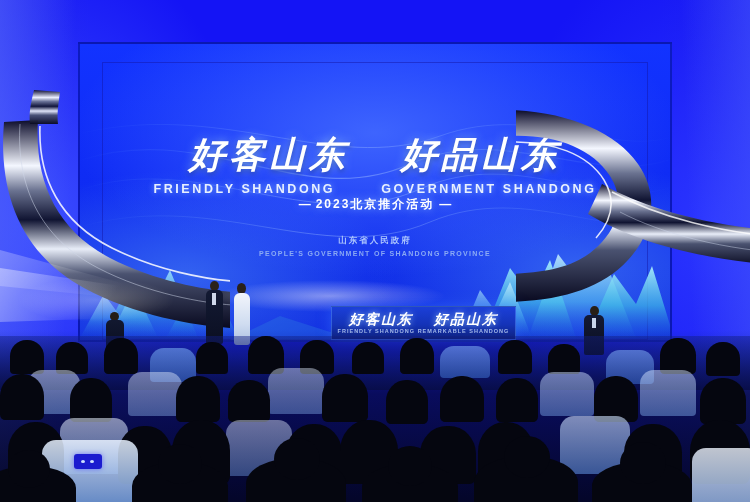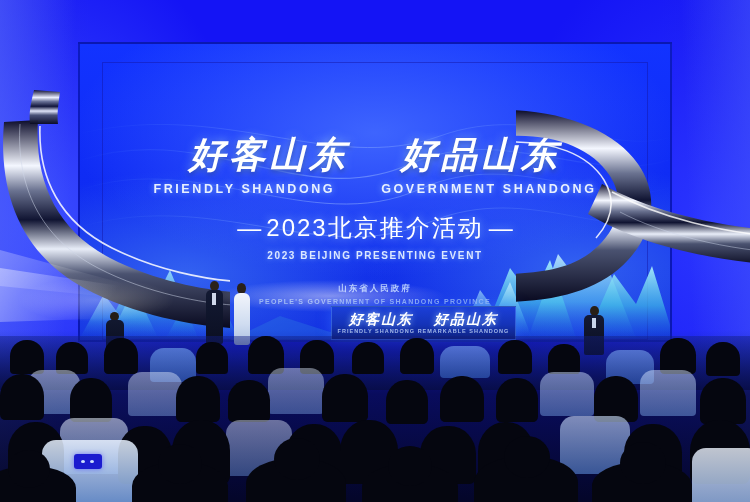--- a/index.html
+++ b/index.html
@@ -66,21 +66,21 @@
   .en-row {
     margin-top:7px; display:flex; justify-content:center; gap:46px;
     white-space:nowrap;
   }
   .en-title {
     font-size:12.5px; font-weight:700; color:#e8f0ff;
     letter-spacing:2.6px;
     text-shadow:0 0 6px rgba(150,200,255,.8);
   }
   .sub-cn {
-    margin-top:16px; font-size:24px; font-weight:400; color:#ffffff;
+    font-size:12px; font-weight:700; color:#ffffff;
     letter-spacing:2px; text-shadow:0 0 8px rgba(150,200,255,.8);
     white-space:nowrap;
   }
   .sub-cn .dash { letter-spacing:0; margin:0 5px; }
   .sub-en {
     margin-top:6px; font-size:10px; font-weight:700; color:#dce8ff;
     letter-spacing:1.6px; text-shadow:0 0 5px rgba(140,190,255,.7);
     white-space:nowrap;
   }
   .org-cn {
@@ -220,21 +220,20 @@
         <span class="gap"></span>
         <span>好品山东</span>
       </div>
       <div class="en-row">
         <div class="en-title">FRIENDLY SHANDONG</div>
         <div class="en-title">GOVERNMENT SHANDONG</div>
       </div>
       <div class="sub-cn">
         <span class="dash">—</span><span>2023北京推介活动</span><span class="dash">—</span>
       </div>
-      <div class="sub-en">2023 BEIJING PRESENTING EVENT</div>
       <div class="org-cn">山东省人民政府</div>
       <div class="org-en">PEOPLE'S GOVERNMENT OF SHANDONG PROVINCE</div>
     </div>
   </div>
 
   <svg class="ribbon ribbon-left" viewBox="0 0 270 290">
     <defs>
       <linearGradient id="rl" x1="0" y1="0" x2="0" y2="1">
         <stop offset="0%" stop-color="#0b0b2a"></stop>
         <stop offset="22%" stop-color="#f4f7ff"></stop>

